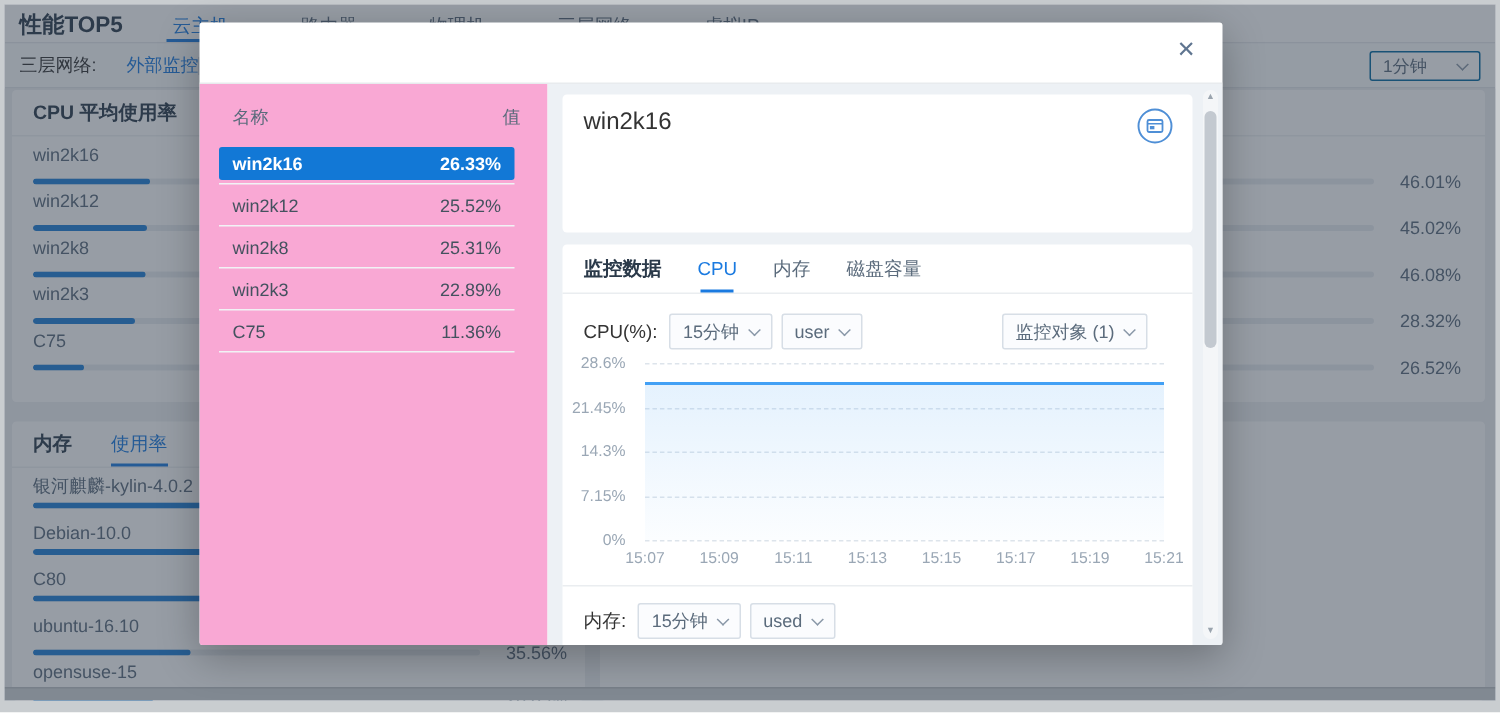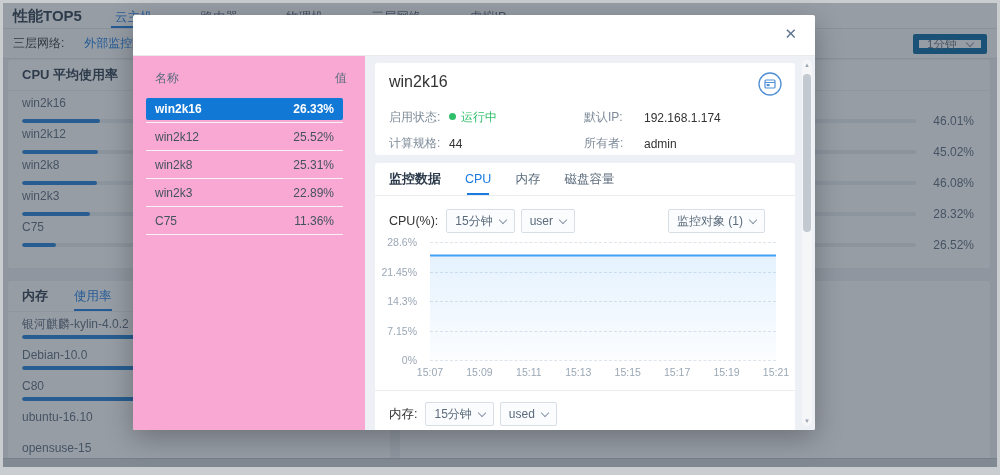--- a/index.html
+++ b/index.html
@@ -14,21 +14,21 @@
   .tab{padding:6px 24px 0;font-size:12.5px;color:#5b6b7c;height:25px;box-sizing:border-box;position:relative;cursor:pointer;}
   .tab.active{color:#1a7ae0;}
   .tab.active:after{content:"";position:absolute;left:20px;right:20px;bottom:0;height:2px;background:#1a7ae0;}
 
   
   .toolbar{position:absolute;left:0;top:26px;width:100%;height:30px;background:#fbfcfd;border-bottom:1px solid #e3e7ea;display:flex;align-items:center;padding:0 10px;box-sizing:border-box;}
   .tb-label{font-size:12px;color:#333;margin-right:20px;}
   .tb-link{font-size:12px;color:#5b6b7c;cursor:pointer;}
   .tb-link.active{color:#1a7ae0;}
   .tb-sep{width:1px;height:12px;background:#d8dde2;margin-right:14px;}
-  .interval-select{position:absolute;right:10px;top:5px;width:74px;height:20px;border:6px solid #0369a1;border-radius:2px;background:#fff;font-size:11.5px;color:#5b6b7c;display:flex;align-items:center;justify-content:space-between;padding:0 8px;box-sizing:border-box;cursor:pointer;}
+  .interval-select{position:absolute;right:10px;top:5px;width:74px;height:20px;border:1px solid #0369a1;border-radius:2px;background:#fff;font-size:11.5px;color:#5b6b7c;display:flex;align-items:center;justify-content:space-between;padding:0 8px;box-sizing:border-box;cursor:pointer;}
 
   
   .card{position:absolute;background:#fff;border-radius:3px;}
   .p1{left:5px;top:57px;width:382px;height:208px;}
   .p2{left:397px;top:57px;width:590px;height:208px;}
   .p3{left:5px;top:278px;width:382px;height:186px;}
   .p4{left:397px;top:278px;width:590px;height:186px;}
   .card-hd{height:30px;display:flex;align-items:center;padding:0 14px;font-size:13px;font-weight:bold;color:#2b3a4a;border-bottom:1px solid #eef1f3;}
   .ptab{font-size:12.5px;font-weight:normal;color:#5b6b7c;margin-left:26px;position:relative;height:30px;display:flex;align-items:center;cursor:pointer;}
   .ptab.active{color:#1a7ae0;}
@@ -259,20 +259,26 @@
             <div class="item-name">C80</div>
             <div class="bar-row">
               <div class="bar-track">
                 <div class="bar-fill" style="width: 42%; background: rgb(31, 127, 214);"></div>
               </div>
               <span class="bar-value"></span>
             </div>
           </div>
           <div class="item">
             <div class="item-name">ubuntu-16.10</div>
+            <div class="bar-row">
+              <div class="bar-track">
+                <div class="bar-fill" style="width: 35.4%; background: rgb(31, 127, 214);"></div>
+              </div>
+              <span class="bar-value">35.56%</span>
+            </div>
           </div>
           <div class="item">
             <div class="item-name">opensuse-15</div>
             <div class="bar-row">
               <div class="bar-track">
                 <div class="bar-fill" style="width: 26.85%; background: rgb(31, 127, 214);"></div>
               </div>
               <span class="bar-value">26.85%</span>
             </div>
           </div>
@@ -334,30 +340,20 @@
 
         <div class="dcard c1">
           <div class="d-title">win2k16</div>
           <div class="console-btn">
             <svg width="26" height="26" viewBox="0 0 26 26">
               <circle cx="13" cy="13" r="11" fill="none" stroke="#4f8fd6" stroke-width="1.3"></circle>
               <rect x="8" y="9" width="10" height="8" rx="1" fill="none" stroke="#4f8fd6" stroke-width="1.2"></rect>
               <path d="M8 11.5h10" stroke="#4f8fd6" stroke-width="1"></path>
               <rect x="9.6" y="13" width="3" height="2.2" fill="#4f8fd6"></rect>
             </svg>
-          </div>
-          <div class="fgrid">
-            <span class="flabel">启用状态:</span>
-            <span class="fvalue green"><i class="dot"></i><span>运行中</span></span>
-            <span class="flabel">默认IP:</span>
-            <span class="fvalue">192.168.1.174</span>
-            <span class="flabel">计算规格:</span>
-            <span class="fvalue">44</span>
-            <span class="flabel">所有者:</span>
-            <span class="fvalue">admin</span>
           </div>
         </div>
 
         <div class="dcard c2">
           <div class="mon-hd">
             <span class="mon-title">监控数据</span>
             <span class="mtab active">CPU</span>
             <span class="mtab">内存</span>
             <span class="mtab">磁盘容量</span>
           </div>

